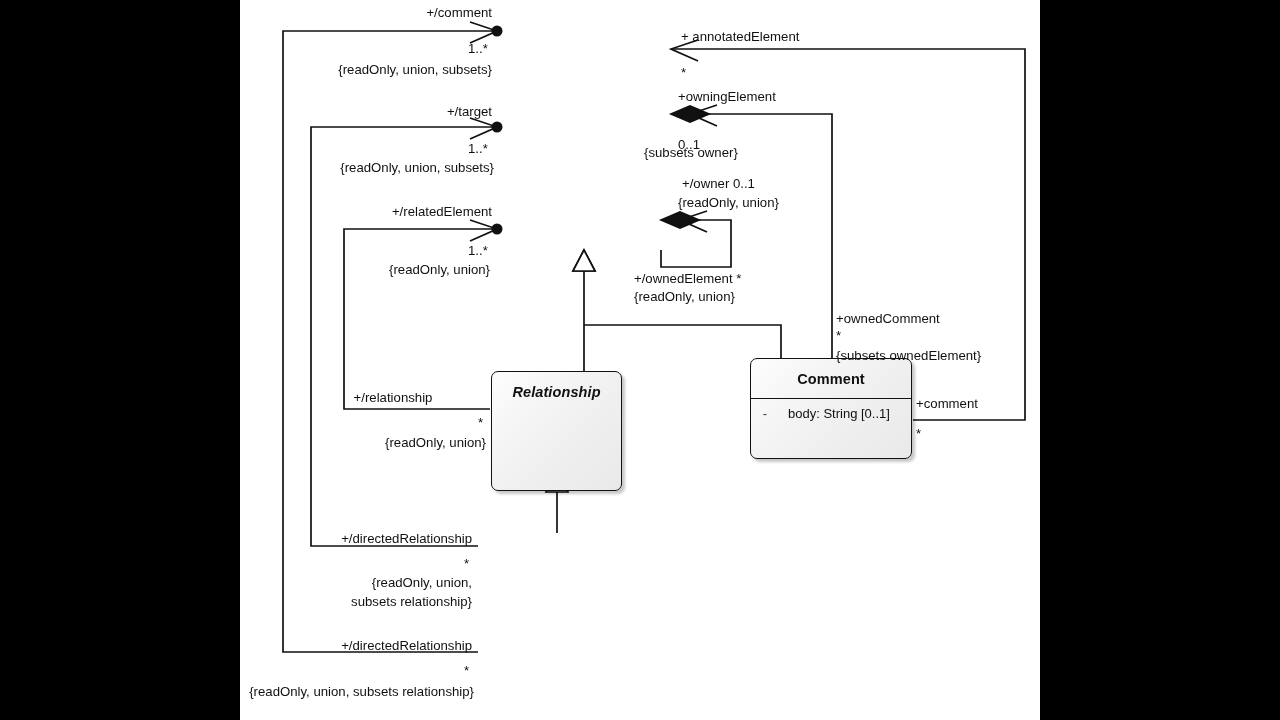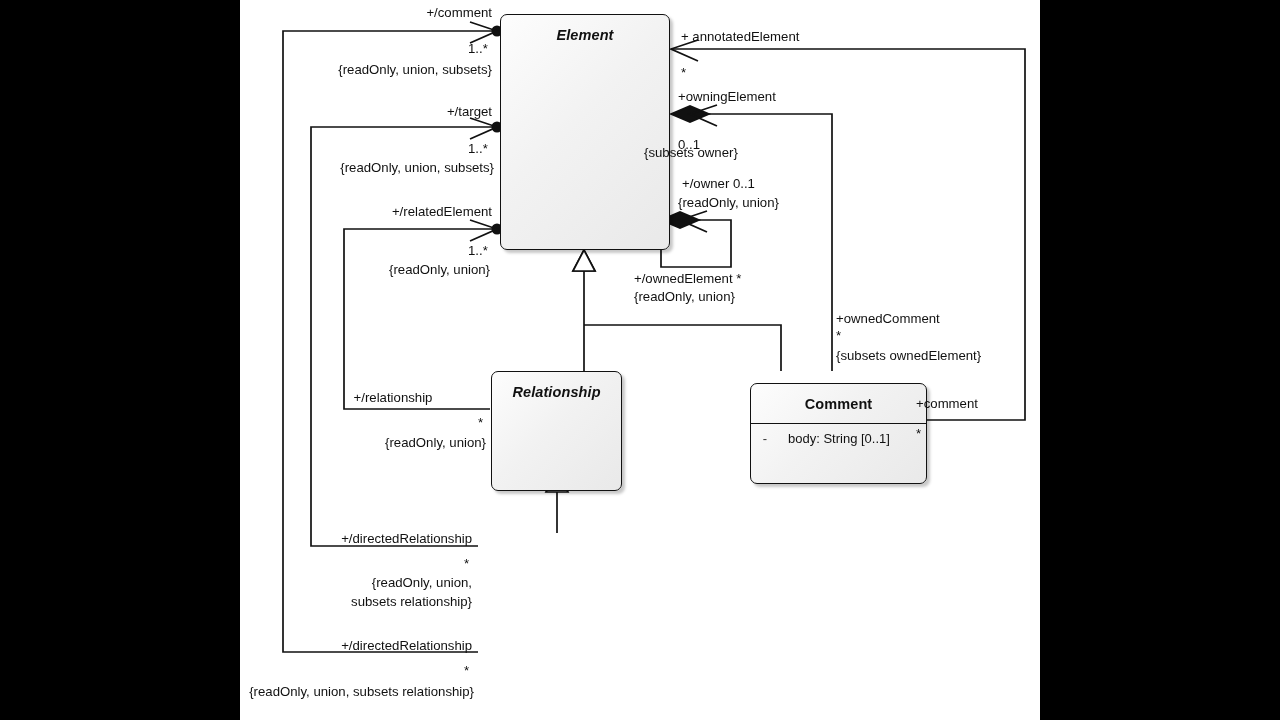--- a/index.html
+++ b/index.html
@@ -121,30 +121,27 @@
         <polygon points="661,220 680,212 699,220 680,228" fill="#111" stroke="#111"></polygon>
         <polyline points="707,211 680,220 707,232" fill="none" stroke-width="1.7"></polyline>
       </g>
 
       <polygon points="584,250 573,271 595,271" fill="#ffffff" stroke="#111" stroke-width="1.7"></polygon>
       <polygon points="584,250 573,271 595,271" fill="#ffffff" stroke="#111" stroke-width="1.7"></polygon>
       <polygon points="557,471 546,492 568,492" fill="#ffffff" stroke="#111" stroke-width="1.7"></polygon>
     </g>
   </svg>
 
-  <div class="uml-box" style="left:500px; top:14px; width:170px; height:236px;">
-    <div class="cls-title">Element</div>
-  </div>
 
   <div class="uml-box" style="left:491px; top:371px; width:131px; height:120px;">
     <div class="cls-title">Relationship</div>
   </div>
 
 
-  <div class="uml-box concrete" style="left:750px; top:383px; width:177px; height:101px;">
+  <div class="uml-box concrete" style="left:750px; top:358px; width:162px; height:101px;">
     <div class="cls-title">Comment</div>
     <div class="divider"></div>
     <div class="attr-row">
       <span class="vis">-</span>
       <span class="sig">body: String [0..1]</span>
     </div>
   </div>
 
   <div class="lbl right" style="left:300px; top:5px; width:192px;">+/comment</div>
   <div class="lbl" style="left:468px; top:41px;">1..*</div>

